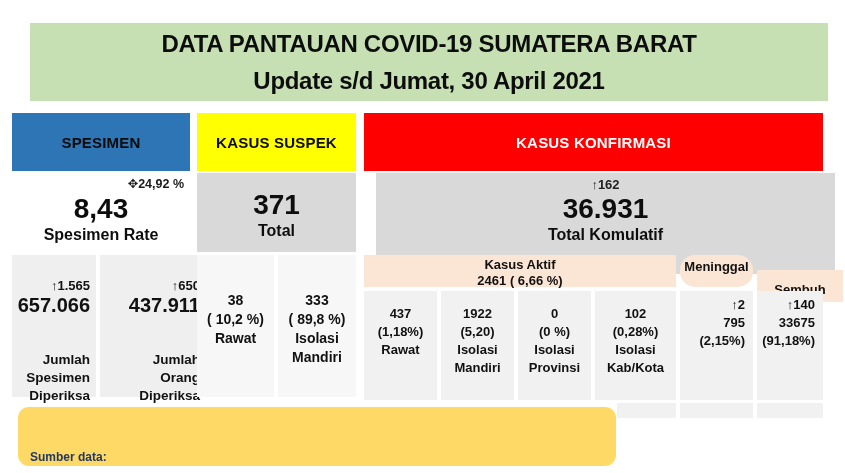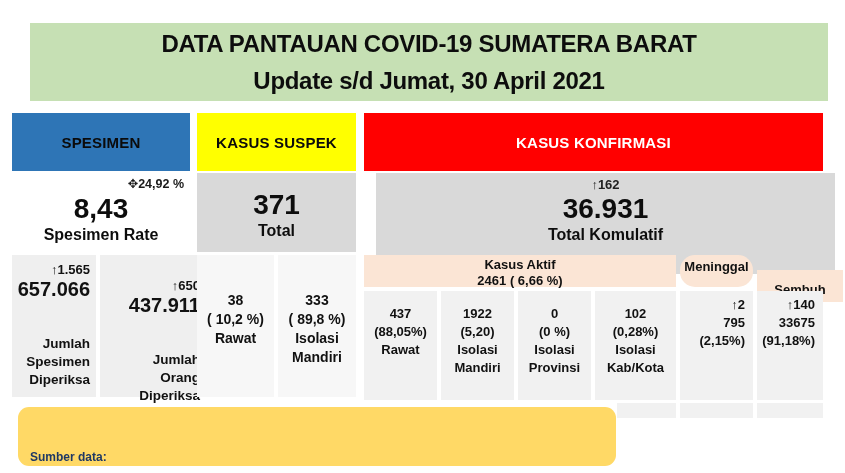--- a/index.html
+++ b/index.html
@@ -70,21 +70,21 @@
   <div class="big-num" style="margin-top:16px;">371</div>
   <div class="big-label">Total</div>
 </div>
 
 <div class="abs center graycell" style="left:376px;top:173px;width:459px;height:101px;">
   <div class="small-delta" style="margin-top:4px;">↑162</div>
   <div class="big-num">36.931</div>
   <div class="big-label">Total Komulatif</div>
 </div>
 
-<div class="abs right stat-cell" style="left:12px;top:255px;width:84px;height:142px;background:#efefef;padding:6px 6px 0 0;">
+<div class="abs right stat-cell" style="left:12px;top:255px;width:84px;height:142px;background:#efefef;padding:22px 6px 0 0;">
   <div class="delta">↑1.565</div>
   <div class="val">657.066</div>
   <div class="lbl">Jumlah
 Spesimen
 Diperiksa</div>
 </div>
 <div class="abs right stat-cell" style="left:100px;top:255px;width:106px;height:142px;background:#efefef;padding:22px 6px 0 0;">
   <div class="delta">↑650</div>
   <div class="val">437.911</div>
   <div class="lbl">Jumlah
@@ -101,21 +101,21 @@
 Mandiri</div>
 
 <div class="abs center peach subhdr" style="left:364px;top:255px;width:312px;height:32px;padding-top:2px;">
   <div>Kasus Aktif</div>
   <div>2461 ( 6,66 %)</div>
 </div>
 <div class="abs center peach subhdr" style="left:680px;top:255px;width:73px;height:32px;padding-top:4px;border-radius:15px;">Meninggal</div>
 <div class="abs center peach subhdr" style="left:757px;top:270px;width:86px;height:32px;padding-top:12px;">Sembuh</div>
 
 <div class="abs center kon-cell" style="left:364px;top:291px;width:73px;height:109px;padding-top:14px;">437
-(88,05%)
+(1,18%)
 Rawat</div>
 <div class="abs center kon-cell" style="left:441px;top:291px;width:73px;height:109px;padding-top:14px;">1922
 (5,20)
 Isolasi
 Mandiri</div>
 <div class="abs center kon-cell" style="left:518px;top:291px;width:73px;height:109px;padding-top:14px;">0
 (0 %)
 Isolasi
 Provinsi</div>
 <div class="abs center kon-cell" style="left:595px;top:291px;width:81px;height:109px;padding-top:14px;">102

